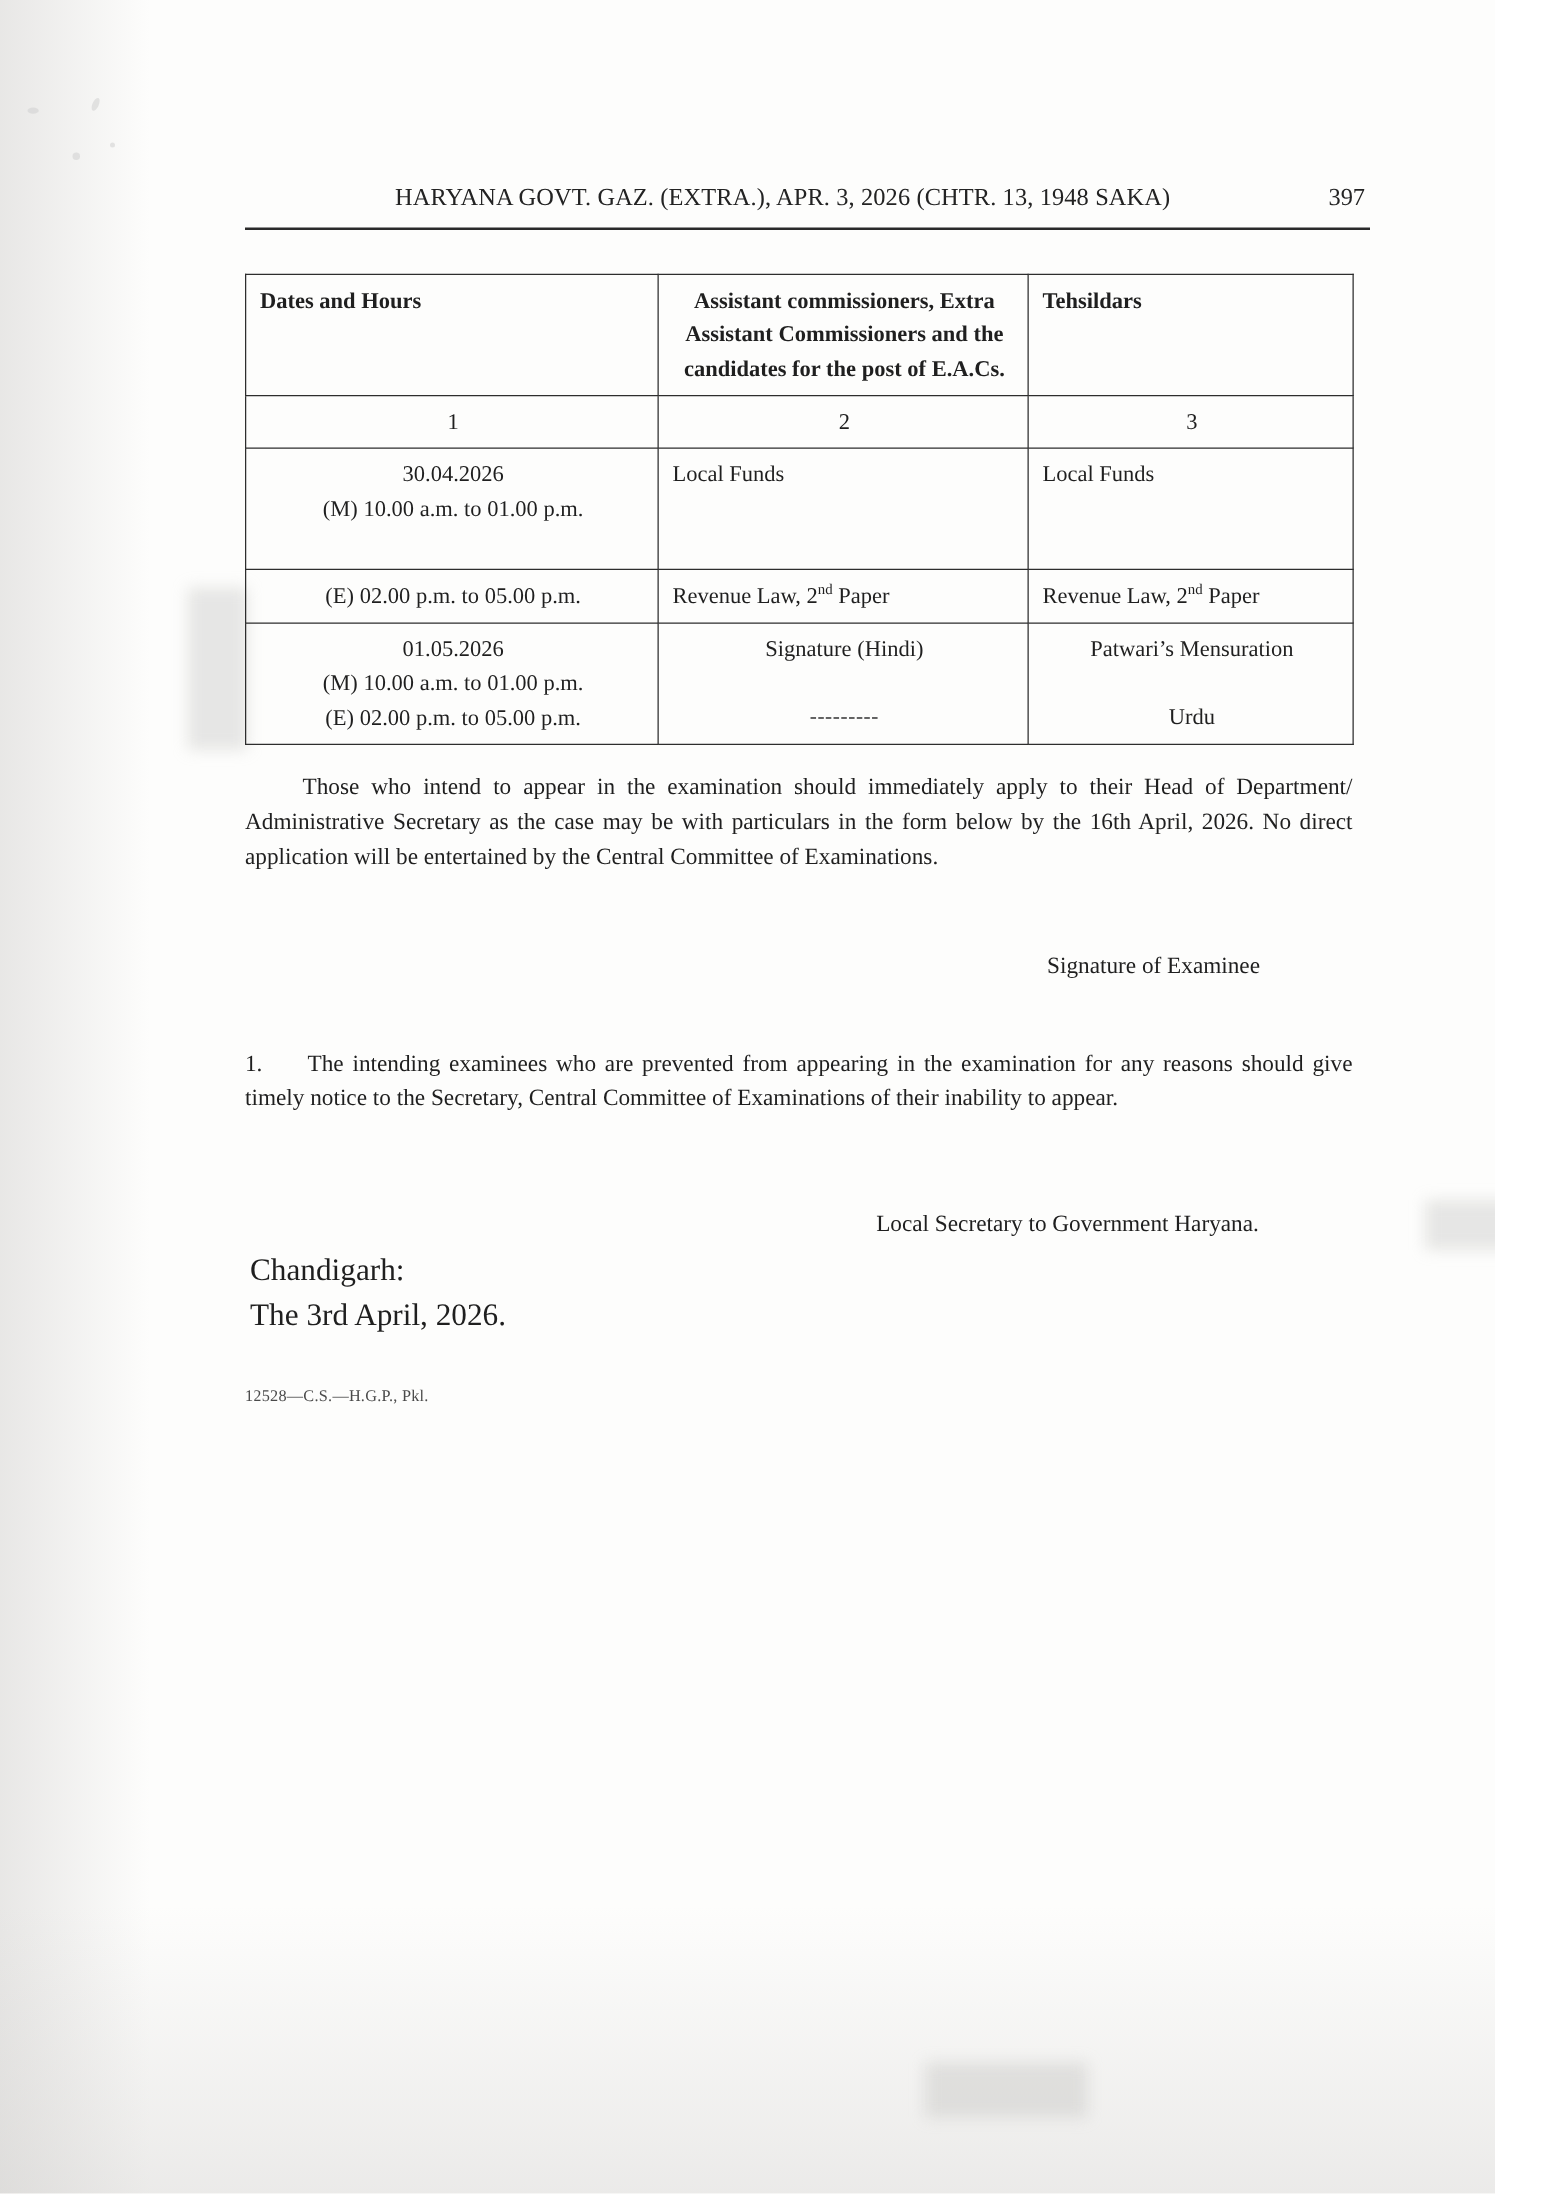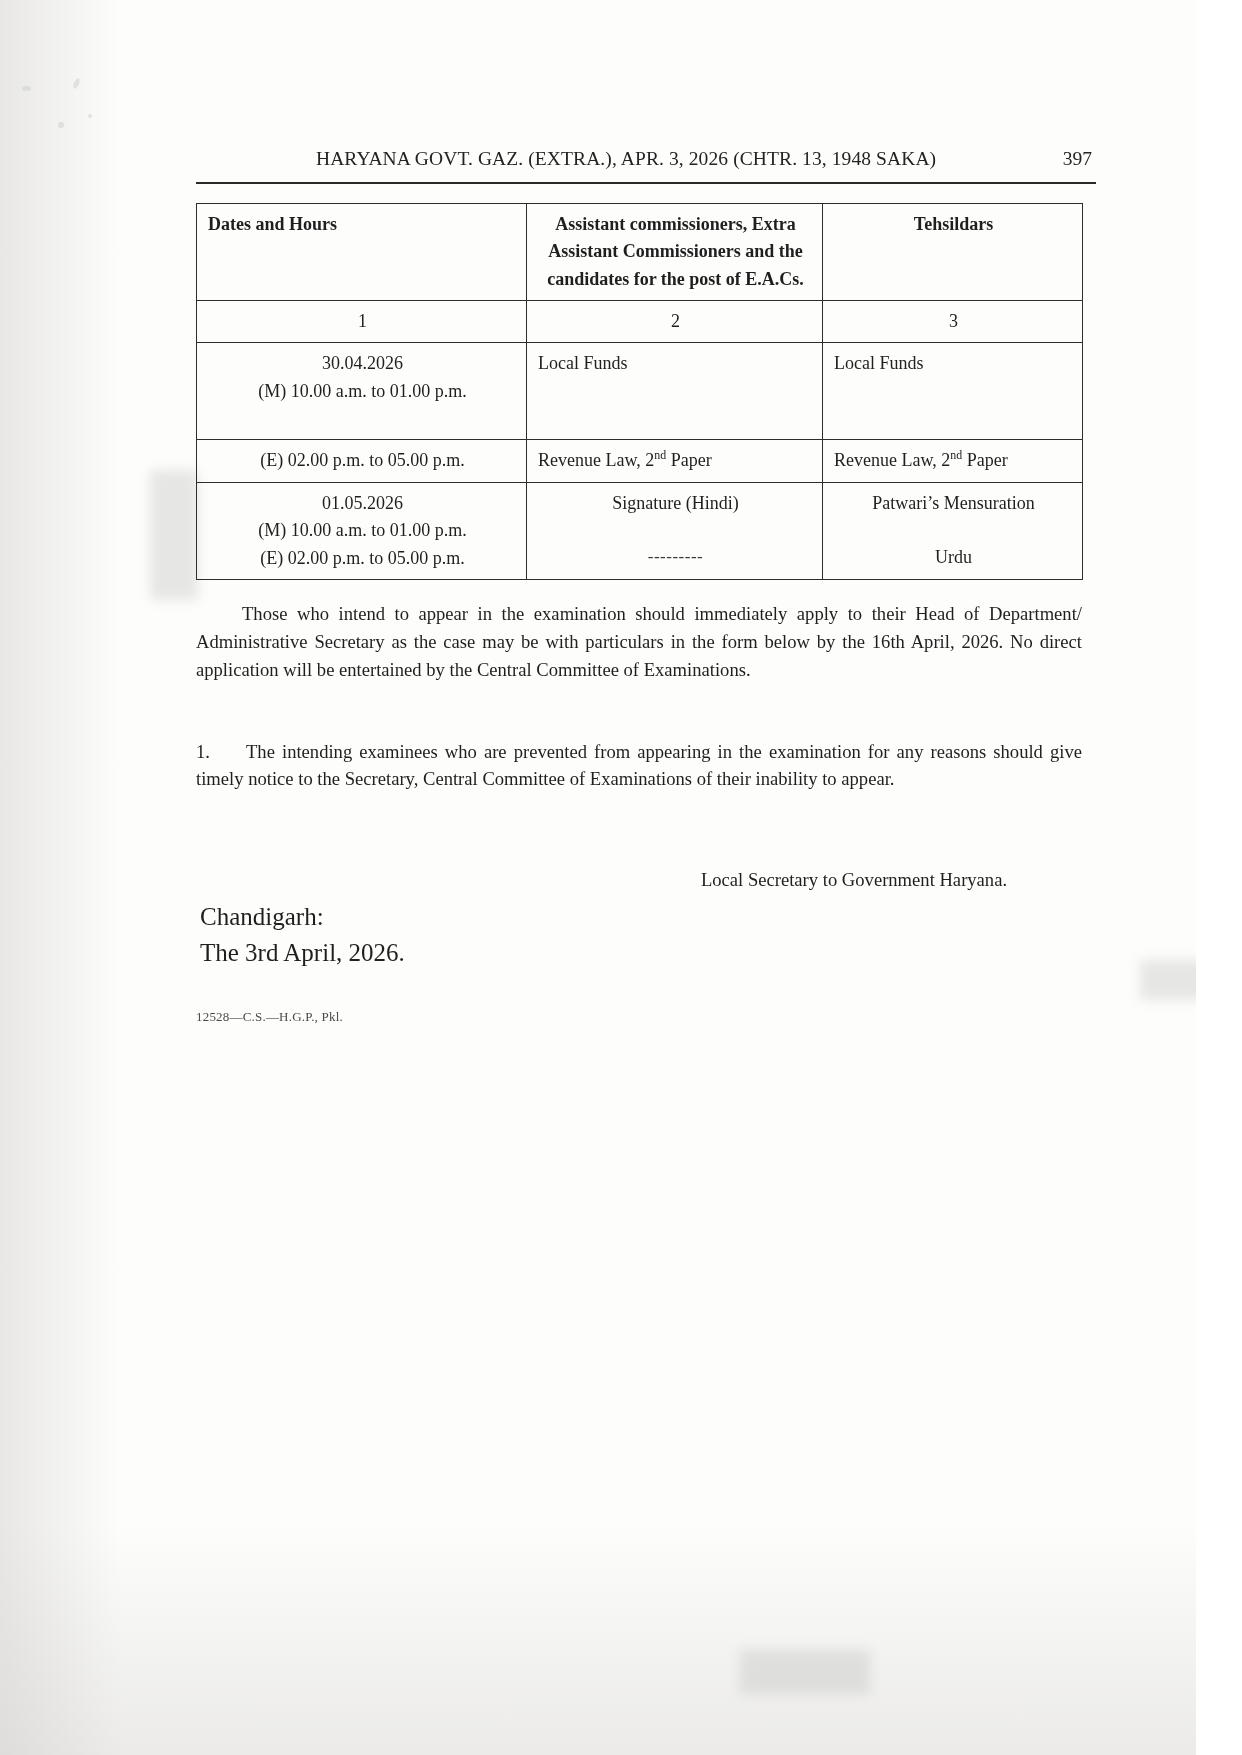--- a/index.html
+++ b/index.html
@@ -69,21 +69,21 @@
   .runhead-folio {
     position: absolute;
     right: 4px;
     top: 0;
     font-size: 19.5px;
     color: #232323;
   }
 
   
   table.sched {
-    margin-top: 19px;
+    margin-top: 35px;
     border-collapse: collapse;
     width: 886px;
     table-layout: fixed;
     padding-left: 23px;
   }
   table.sched td {
     border: 1.6px solid #2d2d2d;
     vertical-align: top;
     padding: 7px 9px 7px 11px;
     font-size: 18px;
@@ -93,21 +93,21 @@
   .col-a { width: 330px; }
   .col-b { width: 296px; }
   .col-c { width: 260px; }
 
   td.head-cell {
     font-weight: bold;
     font-size: 18px;
     padding-top: 10px;
     padding-bottom: 12px;
   }
-  td.head-cell.center { text-align: center; }
+  td.head-cell.center { }
   td.numrow {
     text-align: center;
     padding-top: 3px;
     padding-bottom: 3px;
     font-size: 18px;
   }
   .cell-line { display: block; white-space: nowrap; text-align: center; }
   .cell-line.gap { margin-top: 27px; }
   td.tall { height: 82px; }
   sup { font-size: .66em; vertical-align: super; line-height: 0; }
@@ -265,20 +265,21 @@
             <span class="cell-line">Patwari’s Mensuration</span>
             <span class="cell-line gap">Urdu</span>
           </td>
         </tr>
       </tbody>
     </table>
 
     <p class="body first"><span class="indent"></span><span>Those who intend to appear in the examination should immediately apply to their Head of Department/ Administrative Secretary as the case may be with particulars in the form below by the 16th April, 2026. No direct application will be entertained by the Central Committee of Examinations.</span></p>
 
 
+    <div class="sig-examinee">Signature of Examinee</div>
 
     <div class="note-block">
       <span class="note-num">1.</span>
       <span class="note-text"><span class="indent2"></span><span>The intending examinees who are prevented from appearing in the examination for any reasons should give timely notice to the Secretary, Central Committee of Examinations of their inability to appear.</span></span>
     </div>
 
     <div class="closing">
       <div class="closing-left">
         <div>Chandigarh:</div>
         <div>The 3rd April, 2026.</div>

